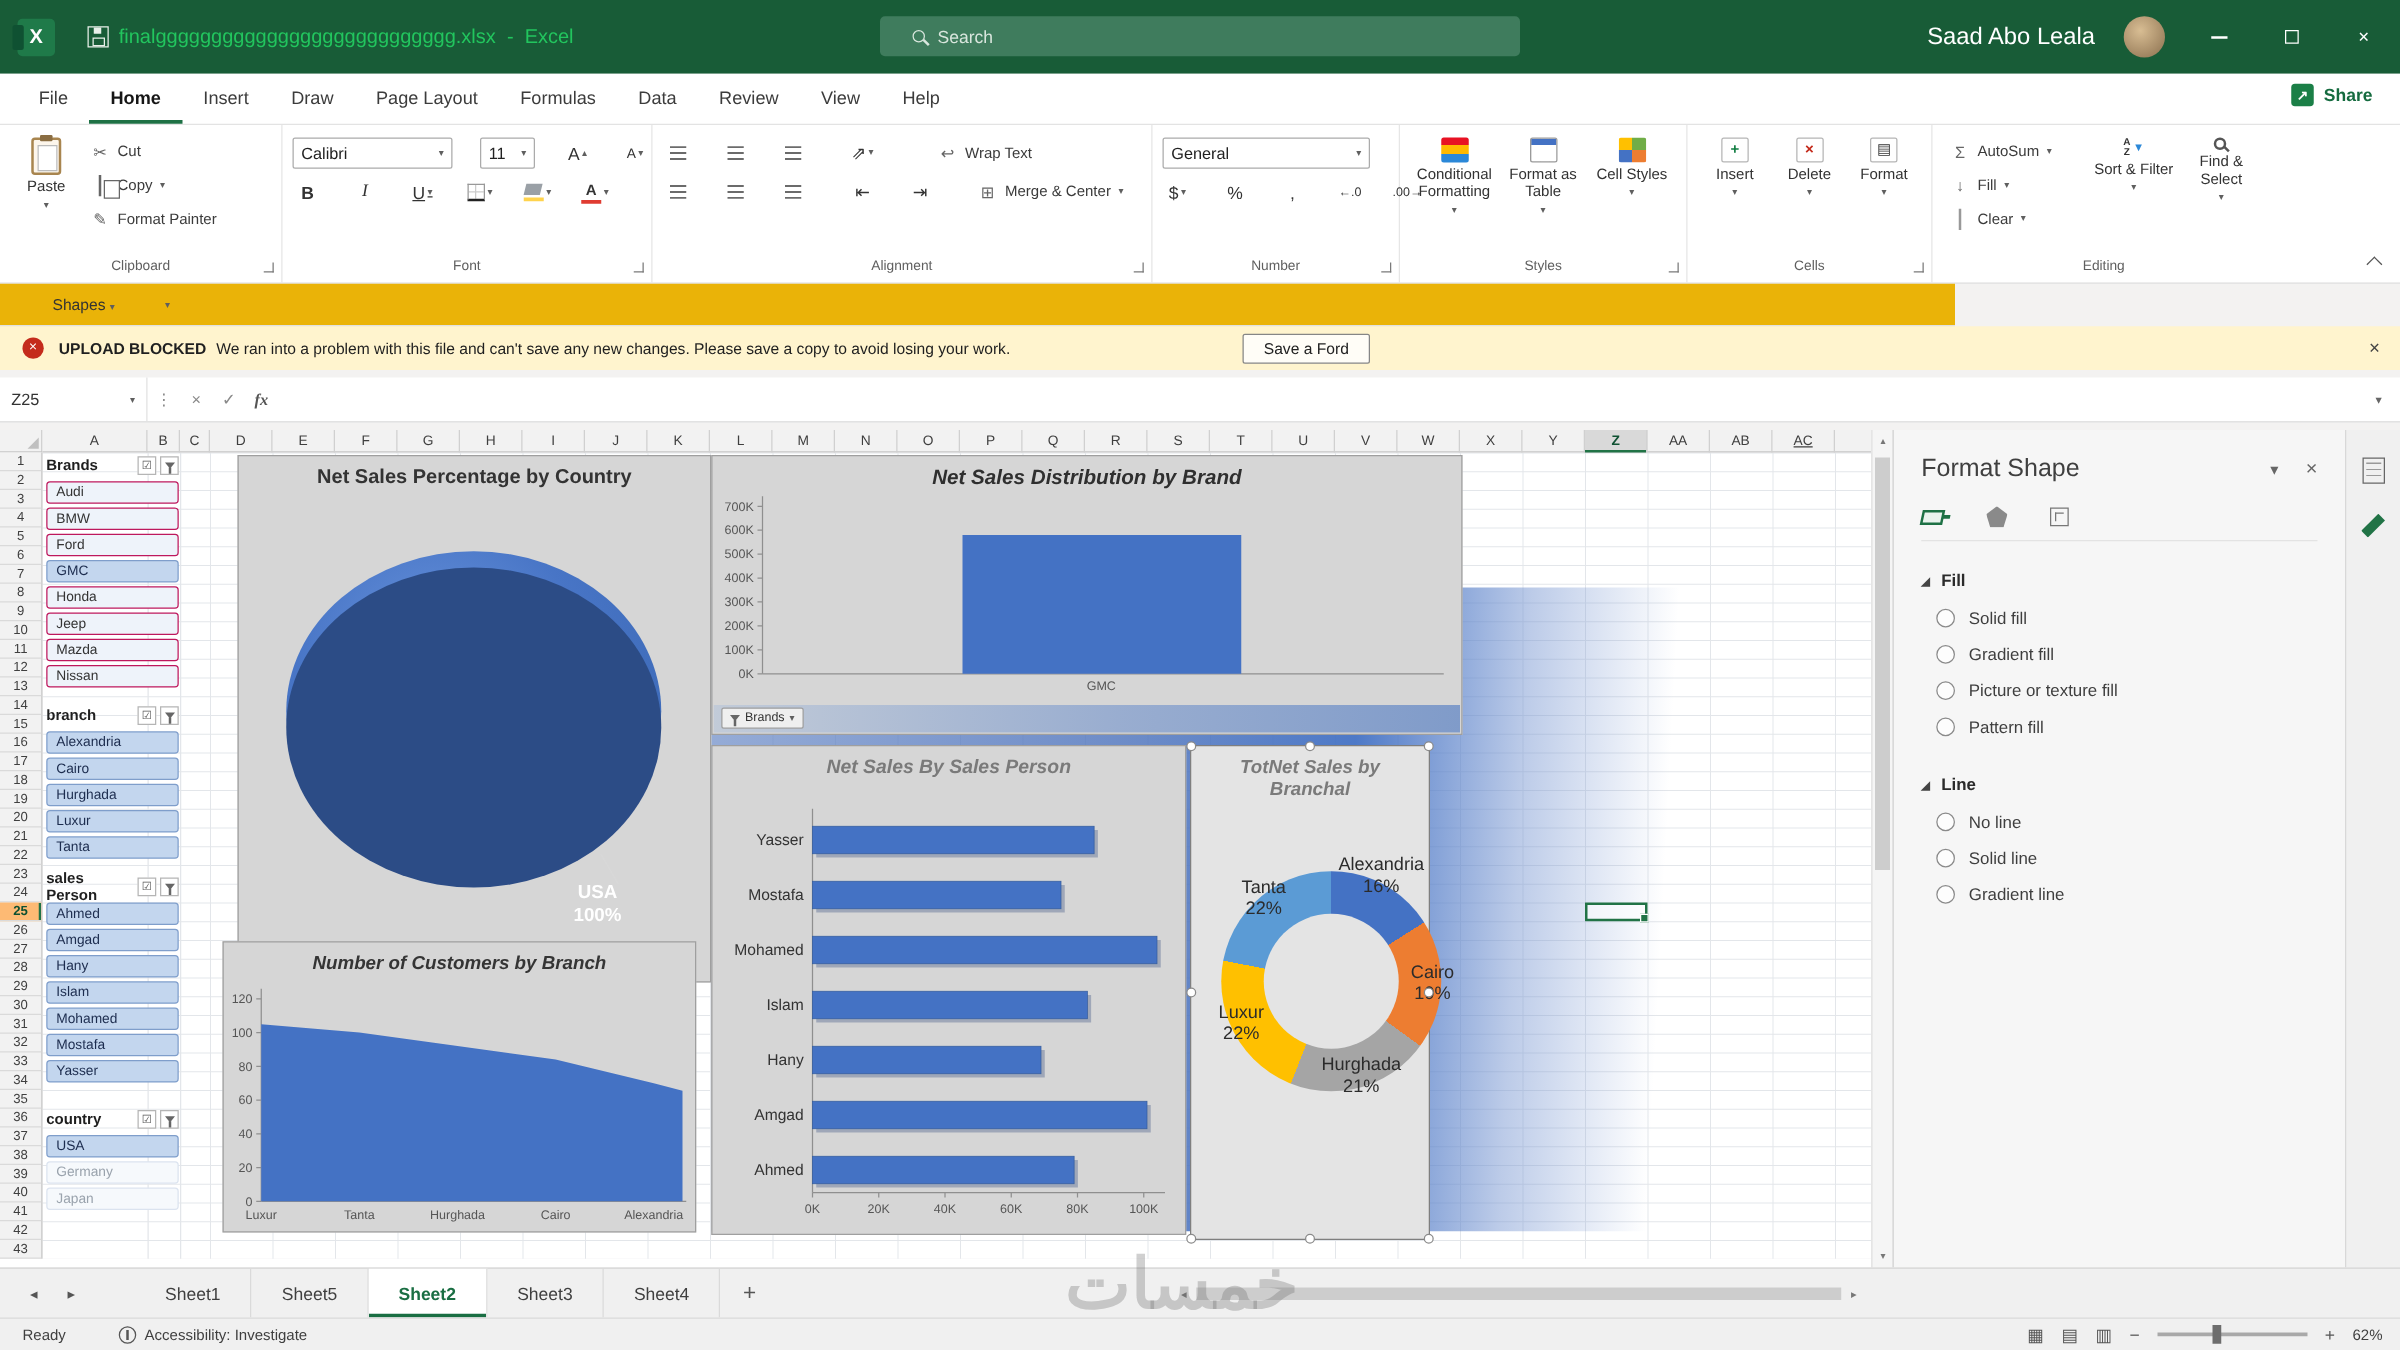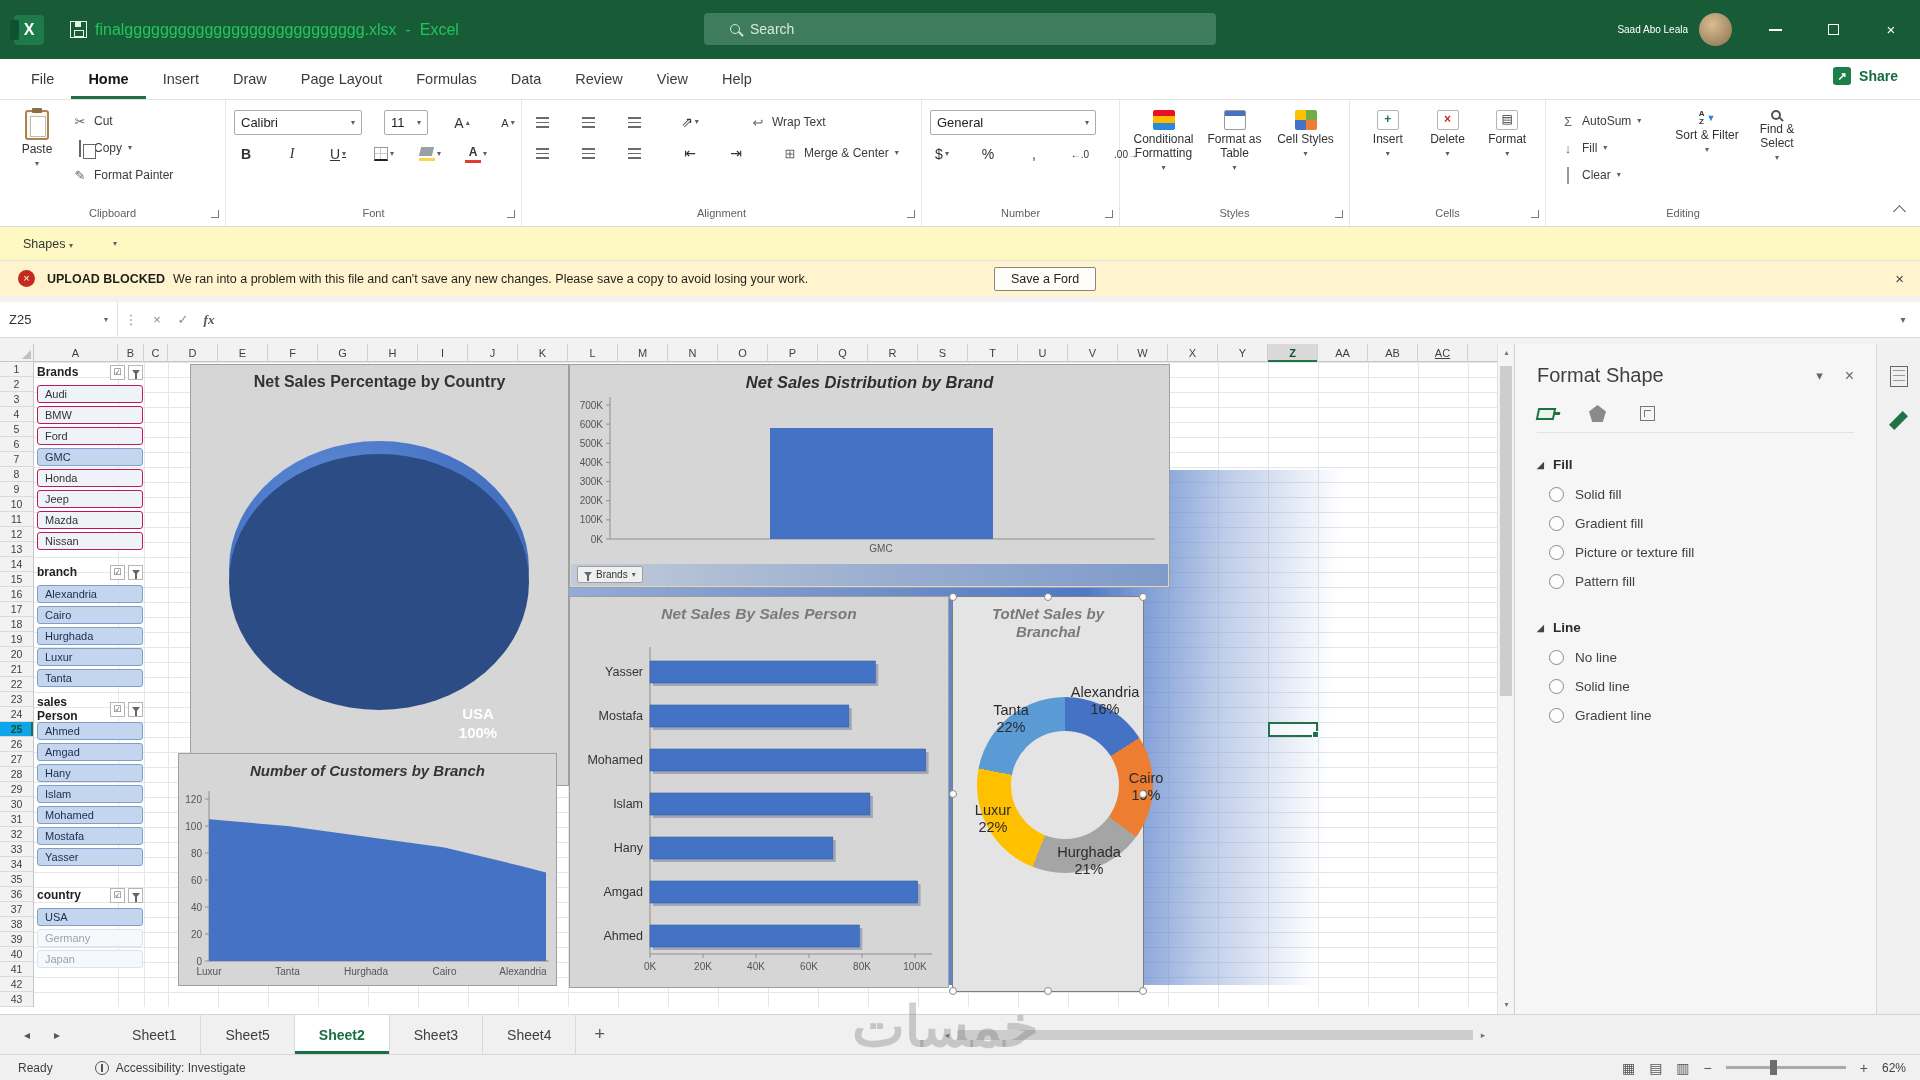--- a/index.html
+++ b/index.html
@@ -10,21 +10,21 @@
 .titlebar{position:absolute;left:0;top:0;width:1920px;height:59px;background:#185c37;color:#fff;display:flex;align-items:center}
 .appicon{width:30px;height:30px;margin-left:14px;background:#1f7a49;border-radius:4px;position:relative;display:flex;align-items:center;justify-content:center;font-weight:700;font-size:16px;color:#fff}
 .appicon::before{content:'';position:absolute;left:-4px;top:5px;width:9px;height:20px;background:#0f5132;border-radius:2px}
 .qatsave{width:17px;height:17px;border:1.6px solid #e8f0ea;margin-left:26px;position:relative}
 .qatsave::before{content:'';position:absolute;left:4px;top:0;width:6px;height:5px;background:#e8f0ea}
 .qatsave::after{content:'';position:absolute;left:3px;bottom:0;width:8px;height:5px;border:1.2px solid #e8f0ea}
 .fname{margin-left:8px;font-size:16px;color:#22c55e;white-space:nowrap}
 .searchbox{position:absolute;left:50%;top:13px;transform:translateX(-50%);width:512px;height:32px;background:#3f7c5d;border-radius:4px;display:flex;align-items:center;padding-left:26px;gap:10px;color:#d9e6dd;font-size:14px}
 .mag{width:10px;height:10px;border:1.8px solid #d9e6dd;border-radius:50%;position:relative}
 .mag::after{content:'';position:absolute;width:6px;height:1.8px;background:#d9e6dd;transform:rotate(45deg);right:-5px;bottom:-2px}
-.username{position:absolute;right:232px;top:0;height:59px;display:flex;align-items:center;font-size:10px;color:#fff}
+.username{position:absolute;right:244px;top:0;height:59px;display:flex;align-items:center;font-size:19px;color:#fff}
 .avatar{position:absolute;right:188px;top:13px;width:33px;height:33px;border-radius:50%;background:radial-gradient(circle at 40% 35%,#d8bd93,#8a6f4e)}
 .winbtns{position:absolute;right:0;top:0;height:59px;display:flex}
 .winbtn{width:58px;height:59px;display:flex;align-items:center;justify-content:center;color:#fff;font-size:15px}
 .minic{width:13px;height:2px;background:#fff}
 .restic{width:11px;height:11px;border:1.4px solid #fff;position:relative;background:#185c37}
 .restic::before{content:'';position:absolute;left:2px;top:-5px;width:11px;height:11px;border:1.4px solid #fff;z-index:-1}
 
 
 .tabrow{position:absolute;left:0;top:59px;width:1920px;height:41px;background:#fff;border-bottom:1px solid #e3e3e3;display:flex;align-items:stretch;padding-left:14px}
 .rtab{padding:0 17px;font-size:14.5px;color:#3c3c3c;display:flex;align-items:center}
@@ -65,42 +65,42 @@
 .gplus{color:#107c41;font-weight:700}.rx{color:#c42b1c;font-weight:700}
 .i-sort{display:flex;align-items:center;gap:2px}
 .az{font-size:8px;line-height:8px;font-weight:700;color:#333}
 .sarr{font-size:9px;color:#2b88d8}
 .i-find{width:10px;height:10px;border:2px solid #555;border-radius:50%;position:relative;margin-right:3px}
 .i-find::after{content:'';position:absolute;width:6px;height:2px;background:#555;transform:rotate(45deg);right:-5px;bottom:-2px}
 .i-eraser{width:13px;height:9px;background:linear-gradient(115deg,#e295b5 50%,#eee 50%);border:1px solid #999;transform:rotate(-18deg)}
 .collapser{position:absolute;right:16px;bottom:10px;width:9px;height:9px;border-left:1.6px solid #555;border-top:1.6px solid #555;transform:rotate(45deg)}
 
 
-.shapesbar{position:absolute;left:0;top:227px;width:1920px;height:34px;background:#fef9c3;border-bottom:1px solid #e1e1e1;display:flex;align-items:center;padding-left:23px;gap:6px;font-size:12.5px;color:#333}
+.shapesbar{position:absolute;left:0;top:227px;width:1564px;height:34px;background:#eab308;border-bottom:1px solid #e1e1e1;display:flex;align-items:center;padding-left:42px;gap:6px;font-size:12.5px;color:#333}
 .banner{position:absolute;left:0;top:261px;width:1920px;height:35px;background:#fff4ce;display:flex;align-items:center;font-size:12.5px;color:#1f1f1f}
 .bicon{width:17px;height:17px;border-radius:50%;background:#c42b1c;color:#fff;font-size:11px;line-height:17px;text-align:center;margin:0 12px 0 18px;flex:0 0 auto}
 .bbtn{position:absolute;left:994px;height:24px;border:1px solid #868686;background:#fffdf7;padding:0 16px;font-size:12.5px;display:flex;align-items:center;border-radius:2px;color:#222}
 .bclose{position:absolute;right:16px;font-size:15px;color:#444}
 .fbar{position:absolute;left:0;top:302px;width:1920px;height:36px;background:#fff;border-bottom:1px solid #d9d9d9;display:flex;align-items:center}
 .namebox{width:118px;height:100%;display:flex;align-items:center;justify-content:space-between;padding:0 9px;font-size:13px;color:#333;border-right:1px solid #e2e2e2}
 .fico{width:26px;text-align:center;color:#8a8a8a;font-size:13px}
 .fxi{font-style:italic;font-family:"Liberation Serif",serif;color:#555;font-weight:700}
 .finput{flex:1;height:100%}
 .fexp{width:34px;text-align:center;color:#666;font-size:10px}
 
 
 .sheet{position:absolute;left:0;top:344px;width:1497px;height:670px;background:#fff;overflow:hidden}
 .corner{position:absolute;left:0;top:0;width:34px;height:18px;background:#f2f2f2;border-right:1px solid #c6c6c6;border-bottom:1px solid #c6c6c6}
 .corner::after{content:'';position:absolute;right:2px;bottom:2px;border-left:9px solid transparent;border-bottom:9px solid #c0c0c0}
 .colheaders{position:absolute;left:34px;top:0;right:0;height:18px;background:#f2f2f2;display:flex;border-bottom:1px solid #c6c6c6}
 .colh{height:18px;border-right:1px solid #d0d0d0;font-size:11px;color:#3f3f3f;display:flex;align-items:center;justify-content:center;flex:0 0 auto}
 .colh.selcol{background:#d9d9d9;box-shadow:inset 0 -2px #217346;color:#0f5132;font-weight:700}
 .rowheaders{position:absolute;left:0;top:18px;width:34px;background:#f2f2f2;border-right:1px solid #c6c6c6}
 .rowh{height:15px;font-size:10.5px;color:#3f3f3f;display:flex;align-items:center;justify-content:center;border-bottom:1px solid #dadada}
-.rowh.selrow{background:#0ea5e9;box-shadow:inset -2px 0 #217346;color:#0f5132;font-weight:700}
+.rowh.selrow{background:#fdba74;box-shadow:inset -2px 0 #217346;color:#0f5132;font-weight:700}
 .cellsMain{position:absolute;left:168px;top:18px;width:1329px;height:645px;background-image:linear-gradient(to right,#e3e6ea 1px,transparent 1px),linear-gradient(to bottom,#e3e6ea 1px,transparent 1px);background-size:50px 15px}
 .cellsABC{position:absolute;left:34px;top:18px;width:134px;height:645px;background-image:linear-gradient(to bottom,#e3e6ea 1px,transparent 1px);background-size:134px 15px}
 .vl{position:absolute;top:18px;width:1px;height:645px;background:#e3e6ea}
 .blueshape{position:absolute;left:569px;top:126px;width:815px;height:515px;z-index:1;background:linear-gradient(93deg,rgba(109,140,199,.72) 0%,rgba(84,120,190,.85) 40%,rgba(68,114,196,.95) 62%,rgba(122,152,210,.5) 78%,rgba(236,242,250,0) 92%)}
 .selcell{position:absolute;border:2px solid #217346;z-index:2;background:rgba(255,255,255,.6)}
 .selcell::after{content:'';position:absolute;right:-3px;bottom:-3px;width:5px;height:5px;background:#217346;border:1px solid #fff}
 
 
 .slicer{position:absolute;left:37px;width:106px;z-index:2}
 .slh{height:20px;display:flex;align-items:center;gap:3px}

